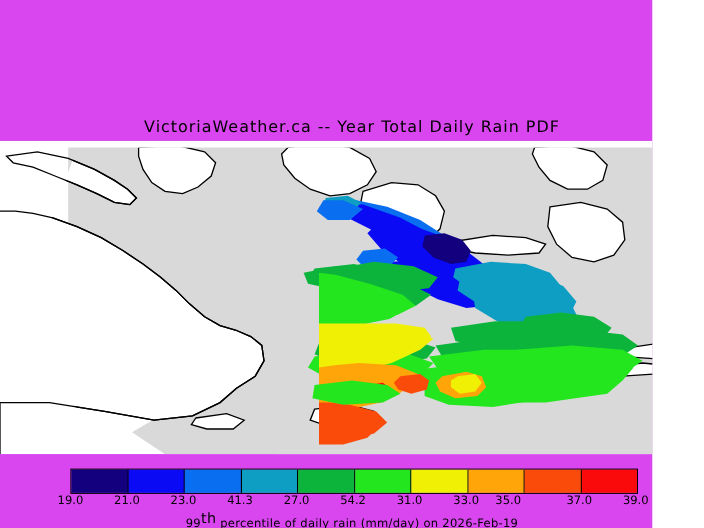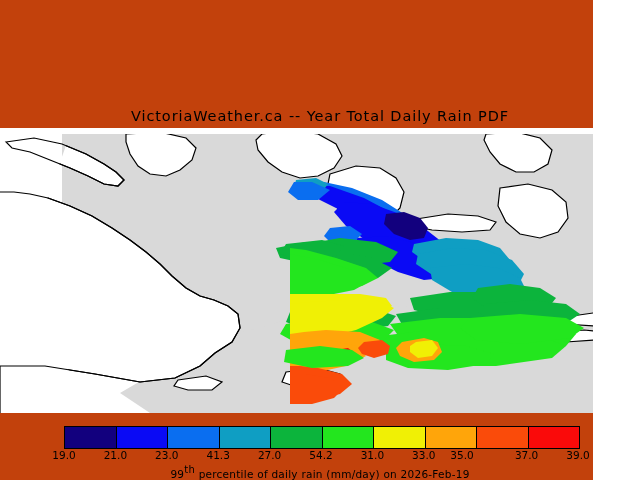--- a/index.html
+++ b/index.html
@@ -4,21 +4,21 @@
 <style>
   html, body {
     margin: 0;
     padding: 0;
     background: #ffffff;
   }
   #page {
     position: relative;
     width: 593px;
     height: 480px;
-    background: #c2410c;
+    background: #d946ef;
     overflow: hidden;
     font-family: "DejaVu Sans", sans-serif;
   }
   #title {
     position: absolute;
     left: 0;
     top: 108px;
     width: 640px;
     text-align: center;
     font-family: "DejaVu Sans", sans-serif;
@@ -87,21 +87,21 @@
     top: 44px;
     width: 640px;
     text-align: center;
     font-family: "DejaVu Sans", sans-serif;
     font-size: 10.5px;
     letter-spacing: 0.25px;
     color: #000000;
     white-space: nowrap;
   }
   #cb-caption sup {
-    font-size: 10px;
+    font-size: 13px;
   }
 </style>
 </head>
 <body>
 
 <div id="page">
 
   <div id="title">VictoriaWeather.ca -- Year Total Daily Rain PDF</div>
 
   <div id="map-area">

